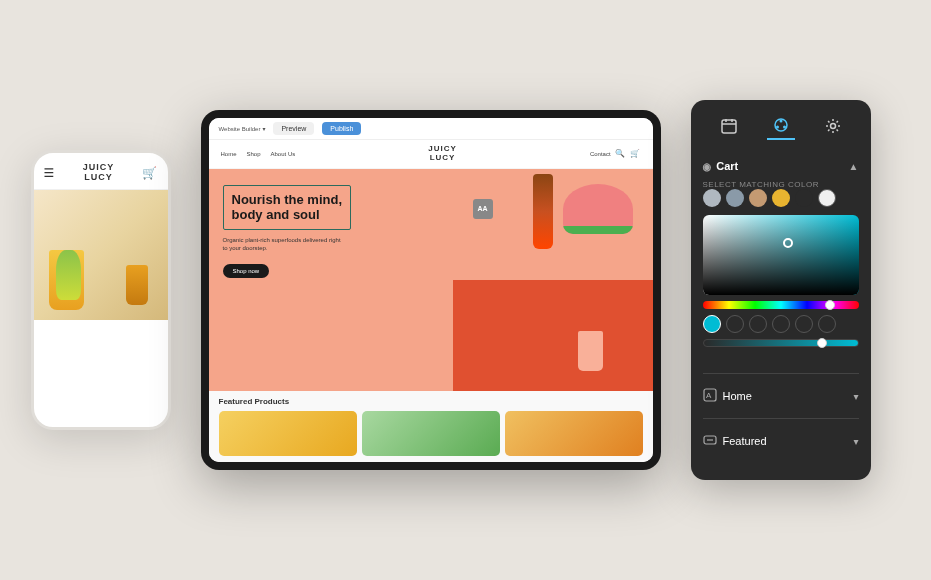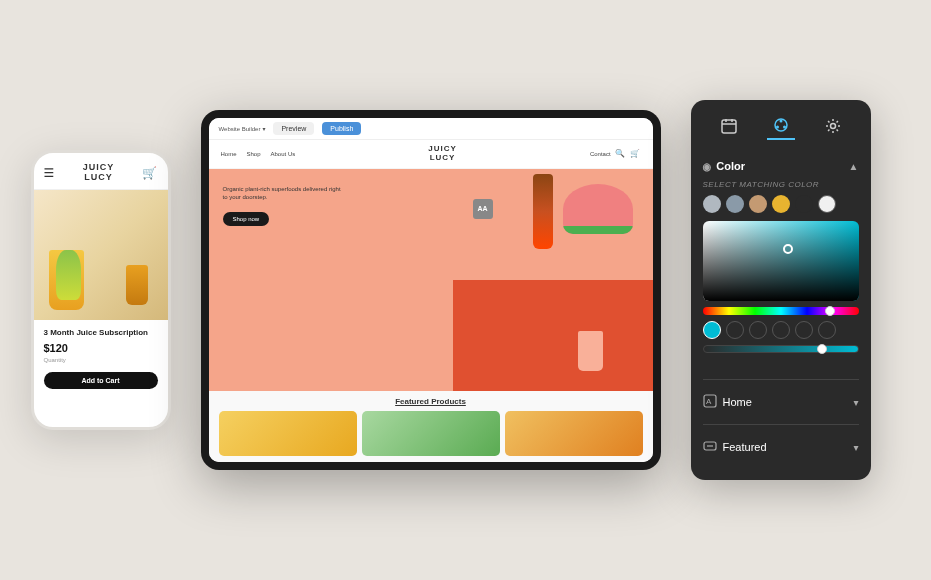--- a/index.html
+++ b/index.html
@@ -319,24 +319,22 @@
       border-radius: 2px 2px 5px 5px;
     }
     .tablet-products {
       background: #f9f9f9;
       padding: 6px 10px;
       flex-shrink: 0;
     }
     .tablet-products-title {
       font-size: 8px;
       font-weight: 600;
-      text-align: center;
       color: #333;
       margin-bottom: 5px;
-      text-decoration: underline;
     }
     .tablet-product-grid {
       display: flex;
       gap: 5px;
     }
     .tablet-product-card {
       flex: 1;
       height: 45px;
       border-radius: 5px;
       overflow: hidden;
@@ -394,23 +392,21 @@
       display: flex;
       align-items: center;
       gap: 5px;
     }
     .section-icon { font-size: 10px; color: #aaa; }
     .section-chevron { font-size: 10px; color: #aaa; cursor: pointer; }
     .color-label {
       font-size: 8px;
       color: #888;
       letter-spacing: 0.5px;
-      margin-bottom: 6px;
       text-transform: uppercase;
-      font-style: italic;
     }
     .color-swatches {
       display: flex;
       gap: 5px;
       margin-bottom: 8px;
       flex-wrap: wrap;
     }
     .color-swatch {
       width: 18px;
       height: 18px;
@@ -534,26 +530,20 @@
     <div class="phone-header">
       <span class="phone-menu-icon">☰</span>
       <div class="phone-logo">
         <div>JUICY</div>
         <div>LUCY</div>
       </div>
       <span class="phone-cart-icon">🛒</span>
     </div>
     <div class="phone-product-img">
       <div class="pineapple"></div>
-    </div>
-    <div class="phone-info">
-      <div class="phone-product-title">3 Month Juice Subscription</div>
-      <div class="phone-price">$120</div>
-      <div class="phone-qty-label">Quantity</div>
-      <button class="phone-add-btn">Add to Cart</button>
     </div>
   </div>
 
   <div class="tablet">
     <div class="tablet-screen">
 
       <div class="tablet-toolbar">
         <div class="tablet-builder-label">
           <span>Website Builder</span>
           <span>▾</span>
@@ -574,20 +564,26 @@
         </div>
         <div class="tablet-nav-icons">
           <span class="tablet-nav-link">Contact</span>
           <span class="tablet-nav-icon">🔍</span>
           <span class="tablet-nav-icon">🛒</span>
         </div>
       </div>
 
       <div class="tablet-hero">
         <div class="tablet-hero-content">
+          <div class="tablet-hero-box">
+            <div class="tablet-hero-title">
+              <span>Nourish the mind,</span><br>
+              <span>body and soul</span>
+            </div>
+          </div>
           <div class="tablet-hero-subtitle">Organic plant-rich superfoods delivered right to your doorstep.</div>
           <button class="tablet-hero-btn">Shop now</button>
         </div>
         <div class="tablet-hero-aa">AA</div>
         <div class="tablet-hero-visual">
           <div class="hero-bg-red"></div>
           <div class="hero-juice-bottle"></div>
           <div class="hero-watermelon"></div>
           <div class="hero-glass"></div>
         </div>
@@ -628,21 +624,21 @@
           <circle cx="8" cy="8" r="2.5" stroke="#ccc" stroke-width="1.5"></circle>
           <path d="M8 1v2M8 13v2M1 8h2M13 8h2M3.05 3.05l1.41 1.41M11.54 11.54l1.41 1.41M3.05 12.95l1.41-1.41M11.54 4.46l1.41-1.41" stroke="#ccc" stroke-width="1.5"></path>
         </svg>
       </div>
     </div>
 
     <div class="color-section">
       <div class="section-header">
         <div class="section-title">
           <span class="section-icon">◉</span>
-          <span>Color</span>
+          <span>Cart</span>
         </div>
         <span class="section-chevron">▲</span>
       </div>
       <div class="color-label">SELECT MATCHING COLOR</div>
       <div class="color-swatches">
         <div class="color-swatch" style="background:#b0b8c0"></div>
         <div class="color-swatch" style="background:#8a9aa8"></div>
         <div class="color-swatch" style="background:#c49a72"></div>
         <div class="color-swatch" style="background:#e8b430"></div>
         <div class="color-swatch" style="background:#2a2a2a"></div>

